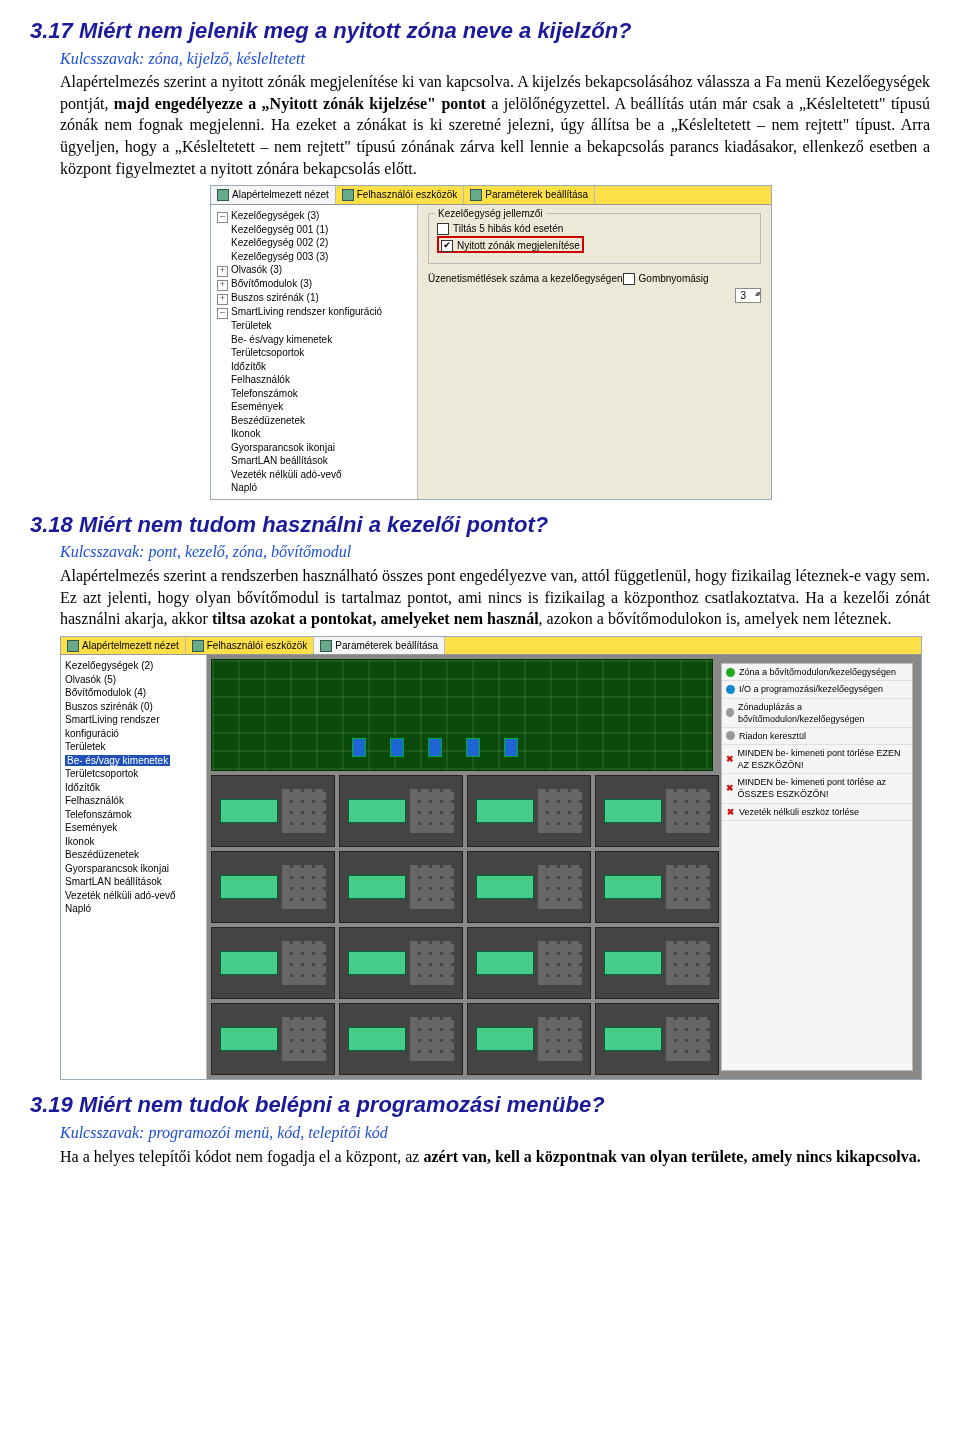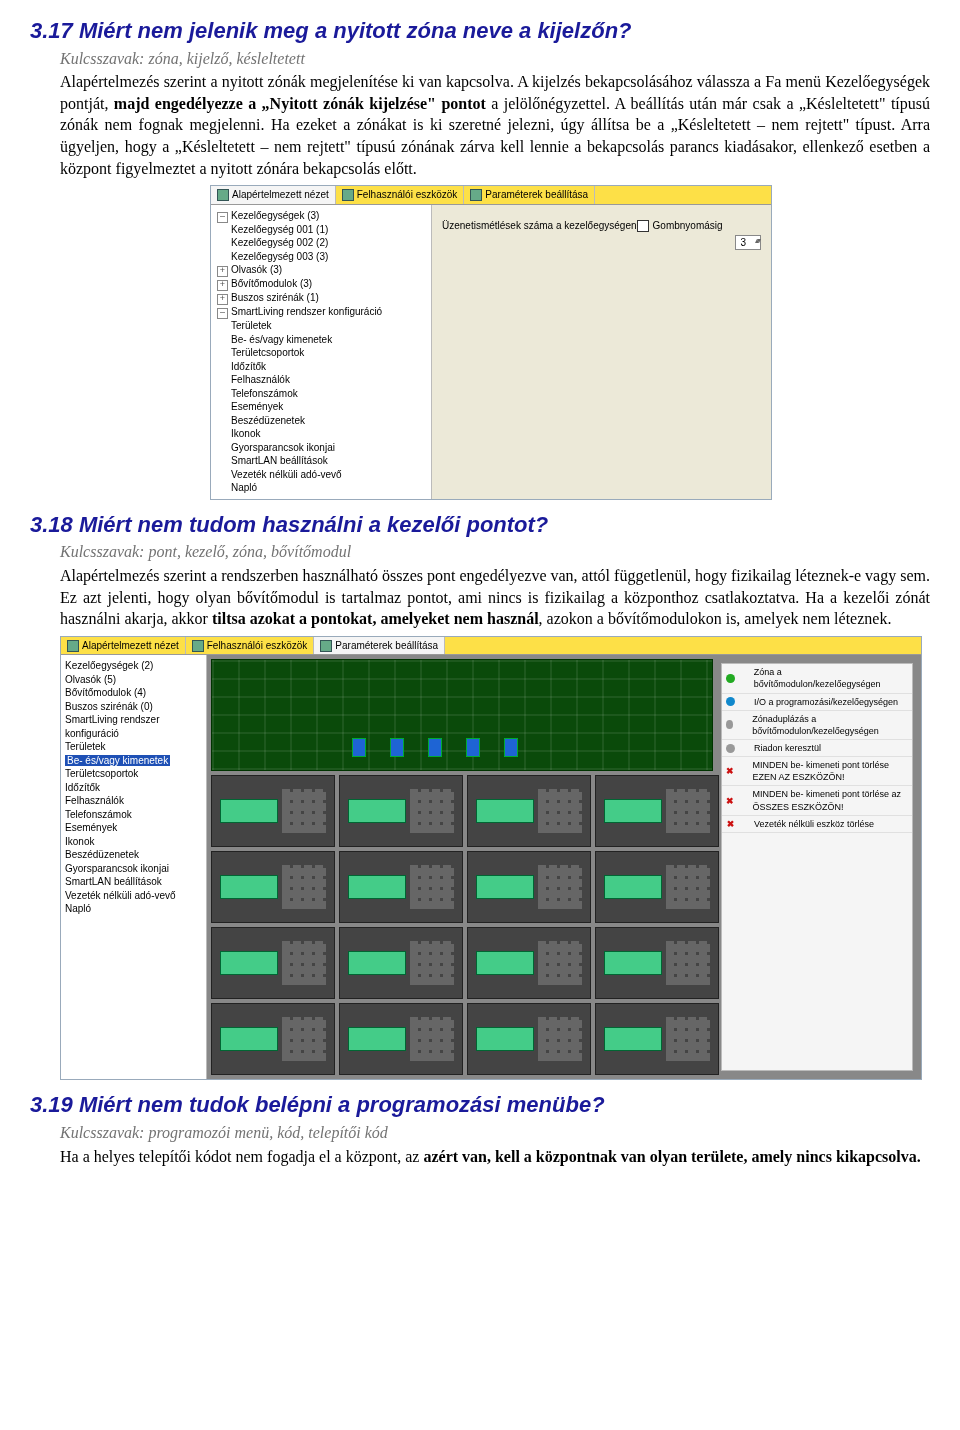--- a/index.html
+++ b/index.html
@@ -15,21 +15,21 @@
   }
   .heading2 {
     font-family: Arial, Helvetica, sans-serif;
     font-weight: bold;
     font-style: italic;
     color: #1a1a9a;
     font-size: 22px;
     margin: 6px 0 2px 0;
   }
   .keywords-line {
-    color: #737373;
+    color: #1d4ed8;
     font-style: italic;
     margin: 0 0 2px 30px;
   }
   .para {
     text-align: justify;
     margin: 0 0 6px 30px;
   }
   .bold { font-weight: bold; }
 
   
@@ -40,21 +40,21 @@
     background: #ece9d8;
     font-family: Tahoma, Arial, sans-serif;
     font-size: 10px;
     color:#000;
   }
   .tabstrip { display:flex; border-bottom:1px solid #999; background:#fde047; }
   .tab { padding:2px 6px; border-right:1px solid #bbb; display:flex; align-items:center; gap:3px;}
   .tab.active { background:#f5f5f5;}
   .ico { width:10px; height:10px; background:#6a8; border:1px solid #355; display:inline-block; }
   .shot1-body { display:flex; }
-  .tree { width:200px; border-right:1px solid #bbb; background:#fff; padding:4px 16px 4px 4px; line-height:1.35;}
+  .tree { width:200px; border-right:1px solid #bbb; background:#fff; padding:4px 2px 4px 4px; line-height:1.35;}
   .tree .node { }
   .tree .plus { display:inline-block; width:9px; height:9px; border:1px solid #888; line-height:7px; text-align:center; font-size:9px; margin-right:3px; color:#555;}
   .tree .minus::before{content:"–";}
   .tree .plusb::before{content:"+";}
   .tree .lv1 { padding-left:2px;}
   .tree .lv2 { padding-left:16px;}
   .form { flex:1; padding:8px 10px; font-size:10px;}
   .group { border:1px solid #bbb; padding:6px 8px 8px 8px; margin-bottom:6px; position:relative;}
   .group-title { position:absolute; top:-7px; left:6px; background:#ece9d8; padding:0 3px; }
   .cb { display:flex; align-items:center; gap:4px; margin:2px 0;}
@@ -95,21 +95,21 @@
   .keypad .screen{ width:56px; height:22px; background:#4c8; border:1px solid #063; }
   .keypad .keys { margin-left:4px; width:44px; height:44px;
     background:
      repeating-linear-gradient(0deg,#666 0 8px, transparent 8px 11px),
      repeating-linear-gradient(90deg,#666 0 8px, transparent 8px 11px);
   }
   .legend-panel {
     width:190px; background:#f5f5f5; border:1px solid #bbb; margin:4px 4px 4px auto;
     font-size:9px;
   }
-  .legend-item { display:flex; align-items:center; gap:19px; padding:2px 4px; border-bottom:1px solid #e0e0e0;}
+  .legend-item { display:flex; align-items:center; gap:4px; padding:2px 4px; border-bottom:1px solid #e0e0e0;}
   .dot { width:9px; height:9px; border-radius:50%; display:inline-block;}
   .dot.green{background:#2a2;}
   .dot.red{background:#c11;}
   .dot.blue{background:#18c;}
   .dot.grey{background:#999;}
   .xmark{ color:#c11; font-weight:bold; width:9px; text-align:center;}
 </style>
 </head>
 <body>
 
@@ -154,20 +154,33 @@
         <div class="node lv2"><span>Telefonszámok</span></div>
         <div class="node lv2"><span>Események</span></div>
         <div class="node lv2"><span>Beszédüzenetek</span></div>
         <div class="node lv2"><span>Ikonok</span></div>
         <div class="node lv2"><span>Gyorsparancsok ikonjai</span></div>
         <div class="node lv2"><span>SmartLAN beállítások</span></div>
         <div class="node lv2"><span>Vezeték nélküli adó-vevő</span></div>
         <div class="node lv2"><span>Napló</span></div>
       </div>
     <div class="form">
+      <div class="group">
+        <span class="group-title">Kezelőegység jellemzői</span>
+        <div class="cb">
+            <span class="box"></span>
+            <span>Tiltás 5 hibás kód esetén</span>
+          </div>
+        <span class="highlighted">
+          <span class="cb" style="display:inline-flex">
+              <span class="box checked"></span>
+              <span>Nyitott zónák megjelenítése</span>
+            </span>
+        </span>
+      </div>
       <div class="row2">
         <span>Üzenetismétlések száma a kezelőegységen</span>
         <span style="display:flex;align-items:center;gap:6px">
           <span class="cb">
               <span class="box"></span>
               <span>Gombnyomásig</span>
             </span>
         </span>
       </div>
       <div style="text-align:right; margin-top:2px;">

